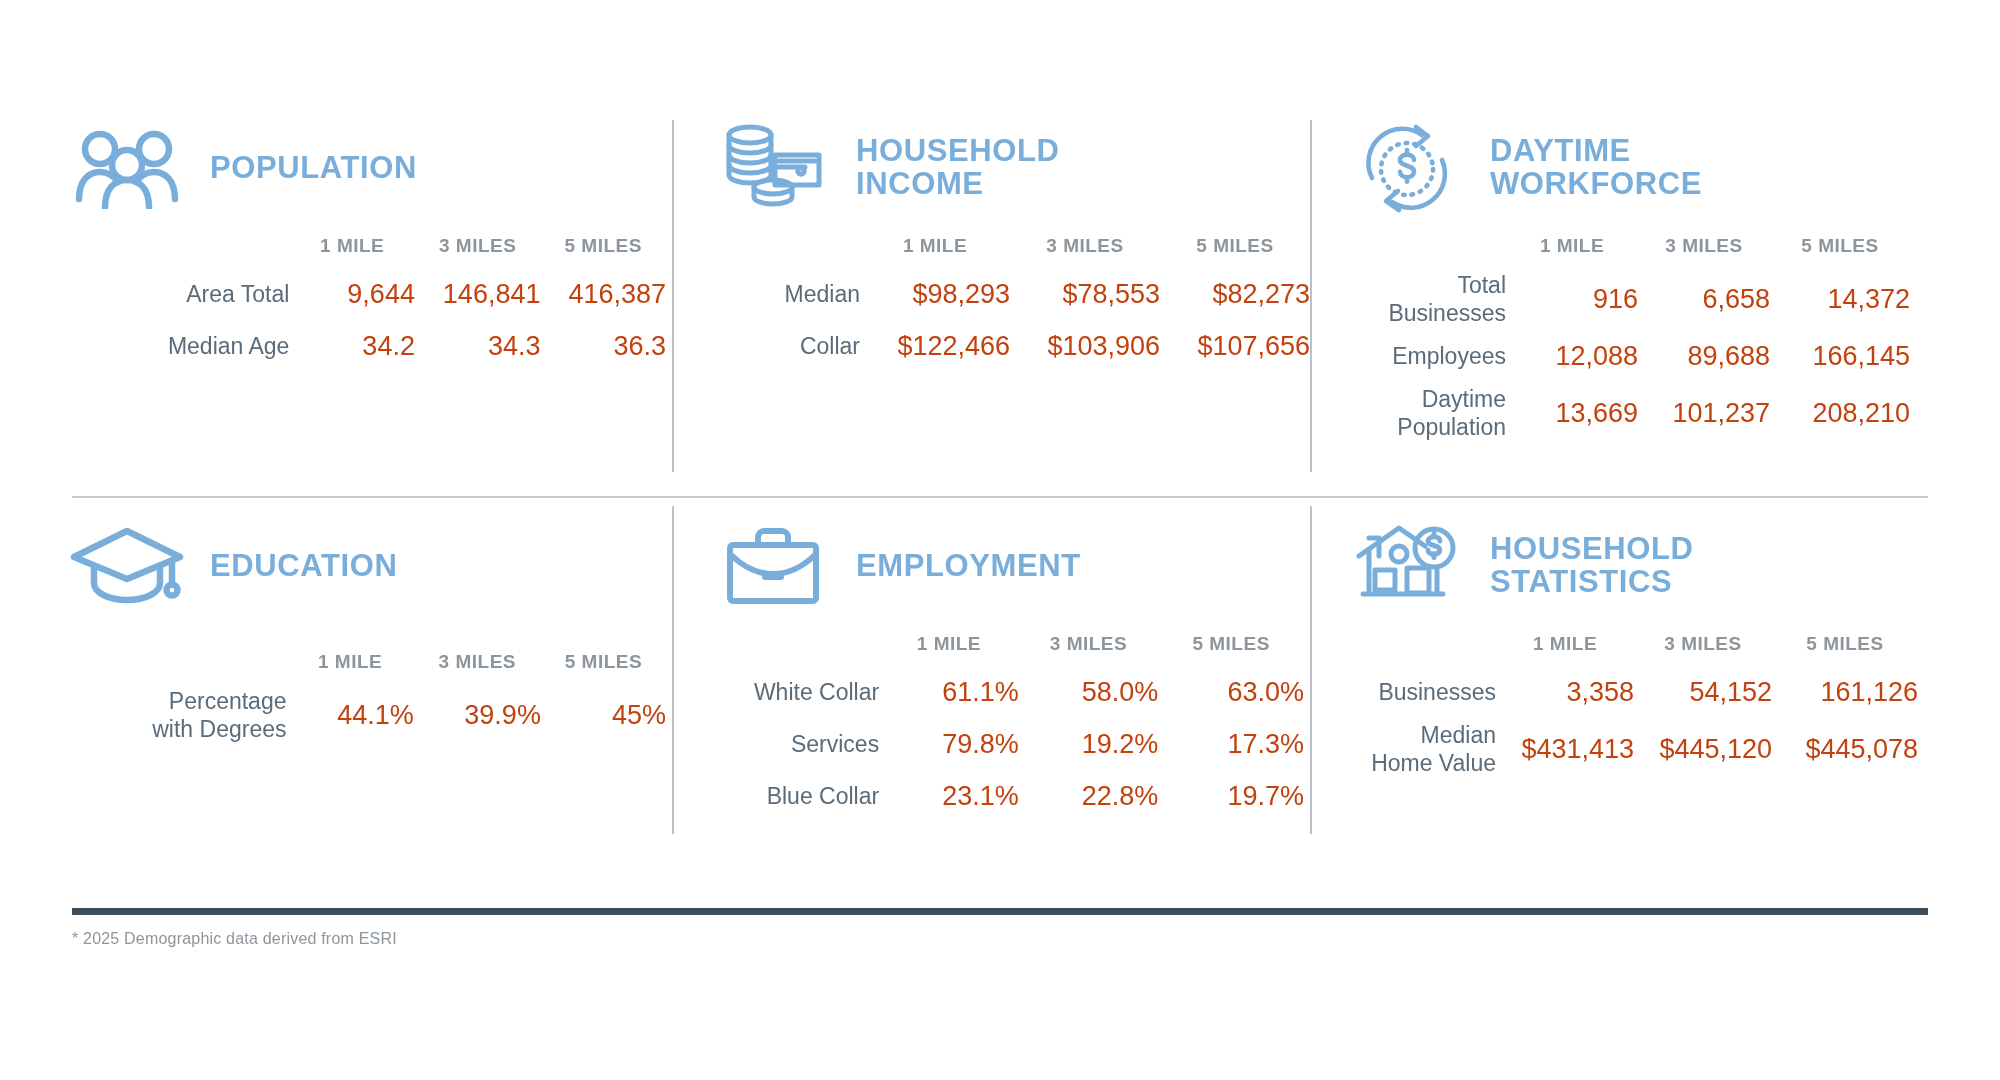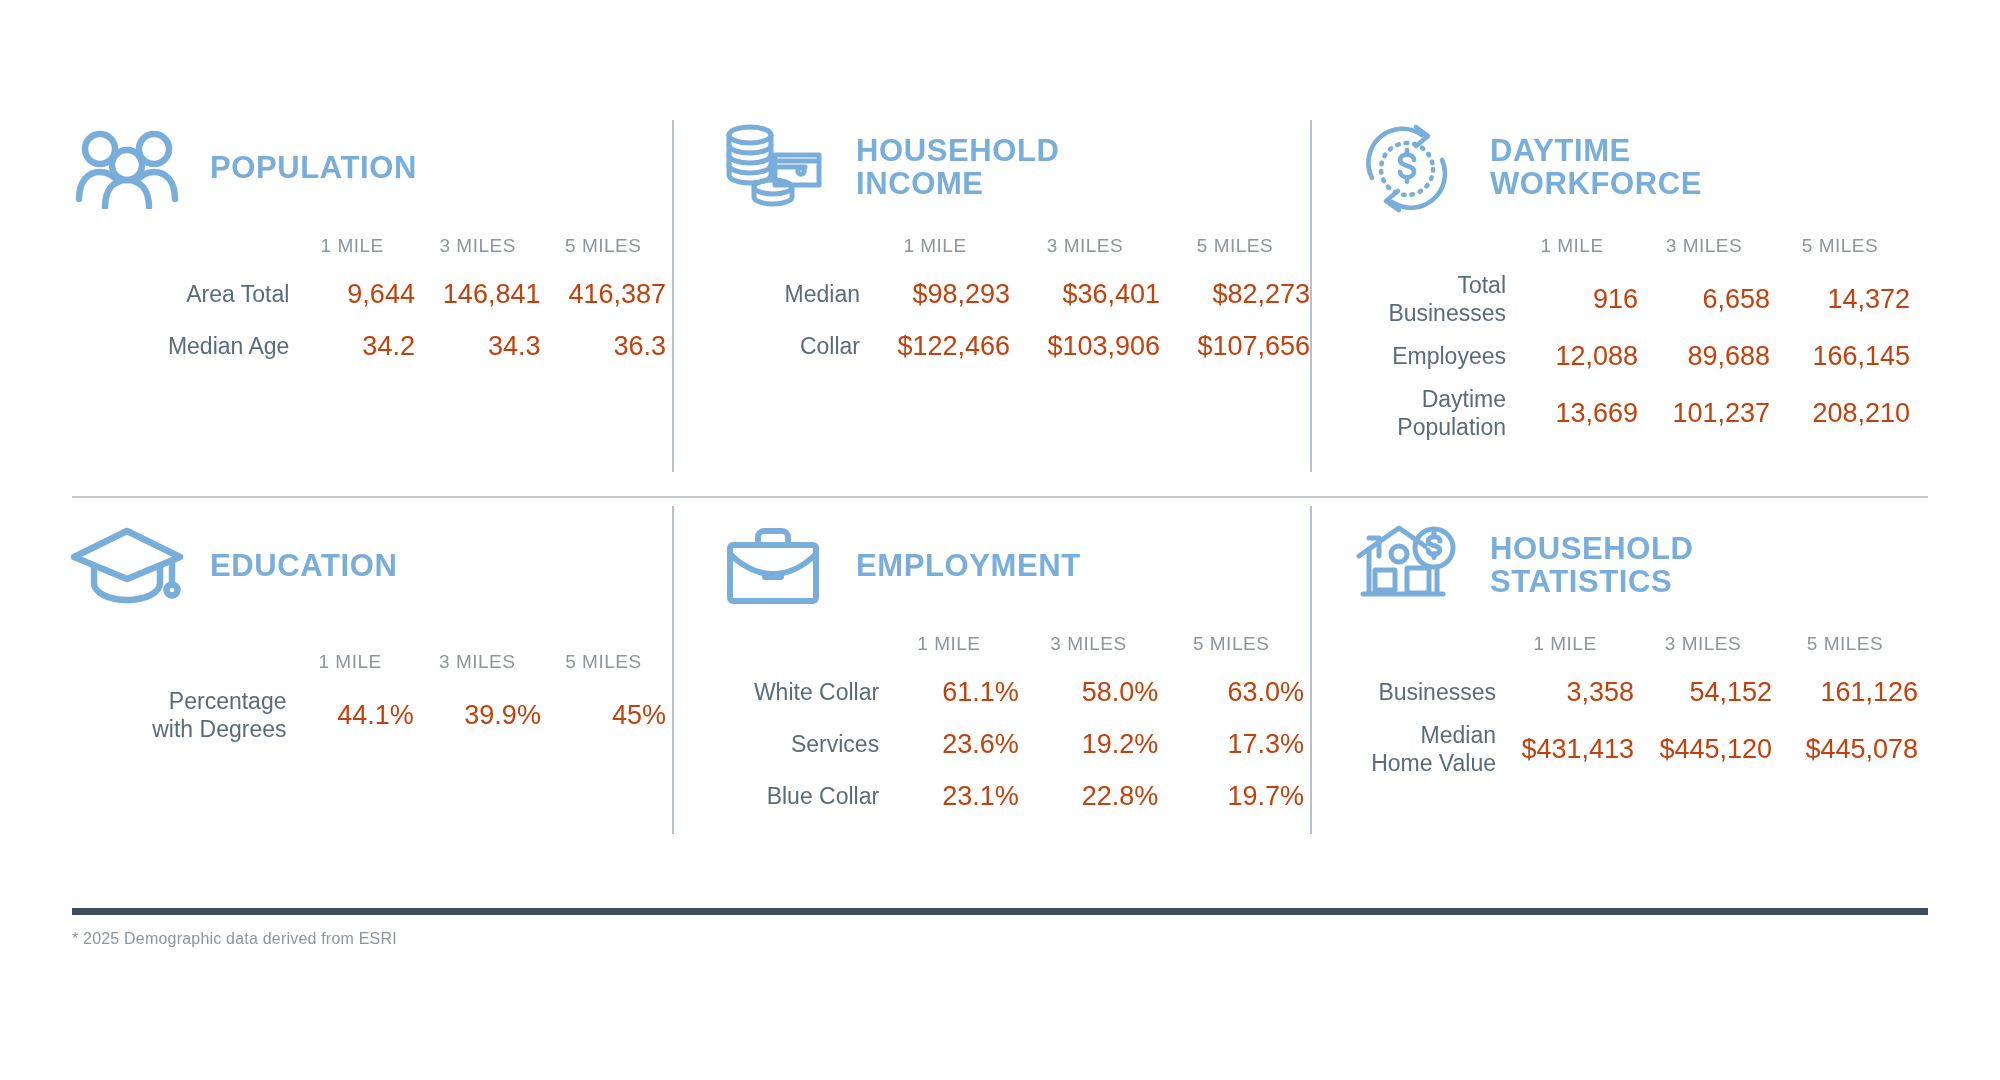--- a/index.html
+++ b/index.html
@@ -77,21 +77,21 @@
     border-collapse: collapse;
     table-layout: fixed;
   }
   table.stats th, table.stats td {
     padding: 0;
     vertical-align: middle;
   }
   .colhdr {
     color: #8d959d;
     font-size: 19px;
-    font-weight: normal;
+    font-weight: bold;
     letter-spacing: 0.5px;
     text-align: center;
     height: 44px;
     white-space: nowrap;
   }
   .rowlabel {
     color: #5a6b7a;
     font-size: 23px;
     text-align: right;
     padding-right: 26px;
@@ -211,21 +211,21 @@
             <th class="colhdr"></th>
             <th class="colhdr">1 MILE</th>
             <th class="colhdr">3 MILES</th>
             <th class="colhdr">5 MILES</th>
           </tr>
         </thead>
         <tbody>
           <tr class="rowh">
             <td class="rowlabel">Median</td>
             <td class="val">$98,293</td>
-            <td class="val">$36,401</td>
+            <td class="val">$78,553</td>
             <td class="val">$82,273</td>
           </tr>
           <tr class="rowh">
             <td class="rowlabel">Collar</td>
             <td class="val">$122,466</td>
             <td class="val">$103,906</td>
             <td class="val">$107,656</td>
           </tr>
         </tbody>
       </table>
@@ -357,21 +357,21 @@
         </thead>
         <tbody>
           <tr class="rowh">
             <td class="rowlabel">White Collar</td>
             <td class="val">61.1%</td>
             <td class="val">58.0%</td>
             <td class="val">63.0%</td>
           </tr>
           <tr class="rowh">
             <td class="rowlabel">Services</td>
-            <td class="val">23.6%</td>
+            <td class="val">79.8%</td>
             <td class="val">19.2%</td>
             <td class="val">17.3%</td>
           </tr>
           <tr class="rowh">
             <td class="rowlabel">Blue Collar</td>
             <td class="val">23.1%</td>
             <td class="val">22.8%</td>
             <td class="val">19.7%</td>
           </tr>
         </tbody>

